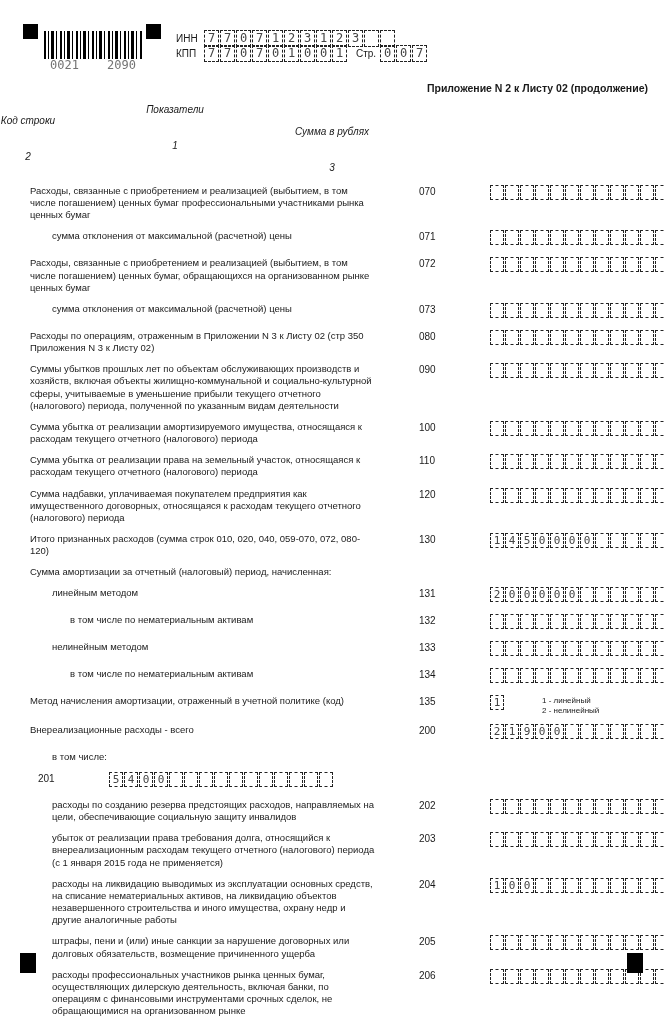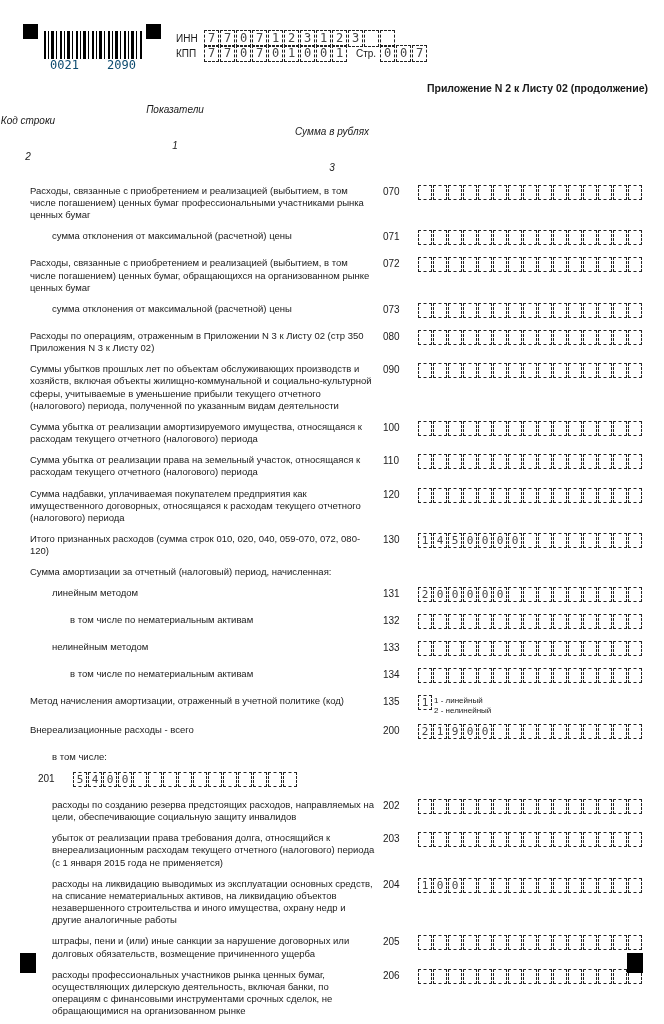--- a/index.html
+++ b/index.html
@@ -16,21 +16,21 @@
   .topbar{position:relative;height:80px;}
   .barcode{position:absolute;left:44px;top:31px;width:98px;}
   .barcode .bars{
     height:28px;
     background:repeating-linear-gradient(90deg,
       #000 0 2px,#fff 2px 4px,#000 4px 5px,#fff 5px 7px,
       #000 7px 10px,#fff 10px 12px,#000 12px 13px,#fff 13px 16px);
   }
   .barcode .bartext{
     display:flex;justify-content:space-between;padding:0 6px;
-    font:12px/13px "DejaVu Sans Mono",monospace;color:#0c4a6e;background:#fff;
+    font:12px/13px "DejaVu Sans Mono",monospace;color:#737373;background:#fff;
   }
   .idline{position:absolute;left:176px;white-space:nowrap;}
   .idline .flabel{display:inline-block;font-size:10px;width:28px;vertical-align:top;padding-top:3px;}
   .idline .flabel.pg{width:auto;margin:0 4px 0 8px;}
   .cells{display:inline-block;white-space:nowrap;vertical-align:top;}
   .cell{
     display:inline-block;width:13px;height:15px;margin-right:1px;
     border:1.5px dashed #222;text-align:center;
     font:12px/15px "DejaVu Sans Mono",monospace;color:#444;vertical-align:top;
   }
@@ -38,21 +38,21 @@
 
   .title{ text-align:right;padding-right:16px;font-size:10.5px;font-weight:bold;margin-top:2px;}
 
   .colhead{display:flex;font-style:italic;font-size:10px;margin-top:10px;flex-direction:column;}
   .colhead.nums{margin-top:3px;}
   .ch1{width:350px;text-align:center;}
   .ch2{width:80px;text-align:center;margin-left:-12px;}
   .ch3{flex:1;text-align:center;}
 
   #rows{padding:12px 4px 0 30px;}
-  .row{display:flex;align-items:flex-start;margin-bottom:9px;}
+  .row{display:flex;align-items:flex-start;margin-bottom:9px;gap:36px;}
   .lbl{width:345px;flex:none;font-size:9.5px;line-height:1.28;box-sizing:border-box;}
   .ind1{padding-left:22px;}
   .ind2{padding-left:40px;}
   .code{width:35px;flex:none;font-size:10px;padding-top:1px;padding-left:8px;}
   .fieldcells{white-space:nowrap;}
   .legend{font-size:8px;line-height:1.15;margin-left:1px;padding-top:1px;}
 </style>
 </head>
 <body>
 

